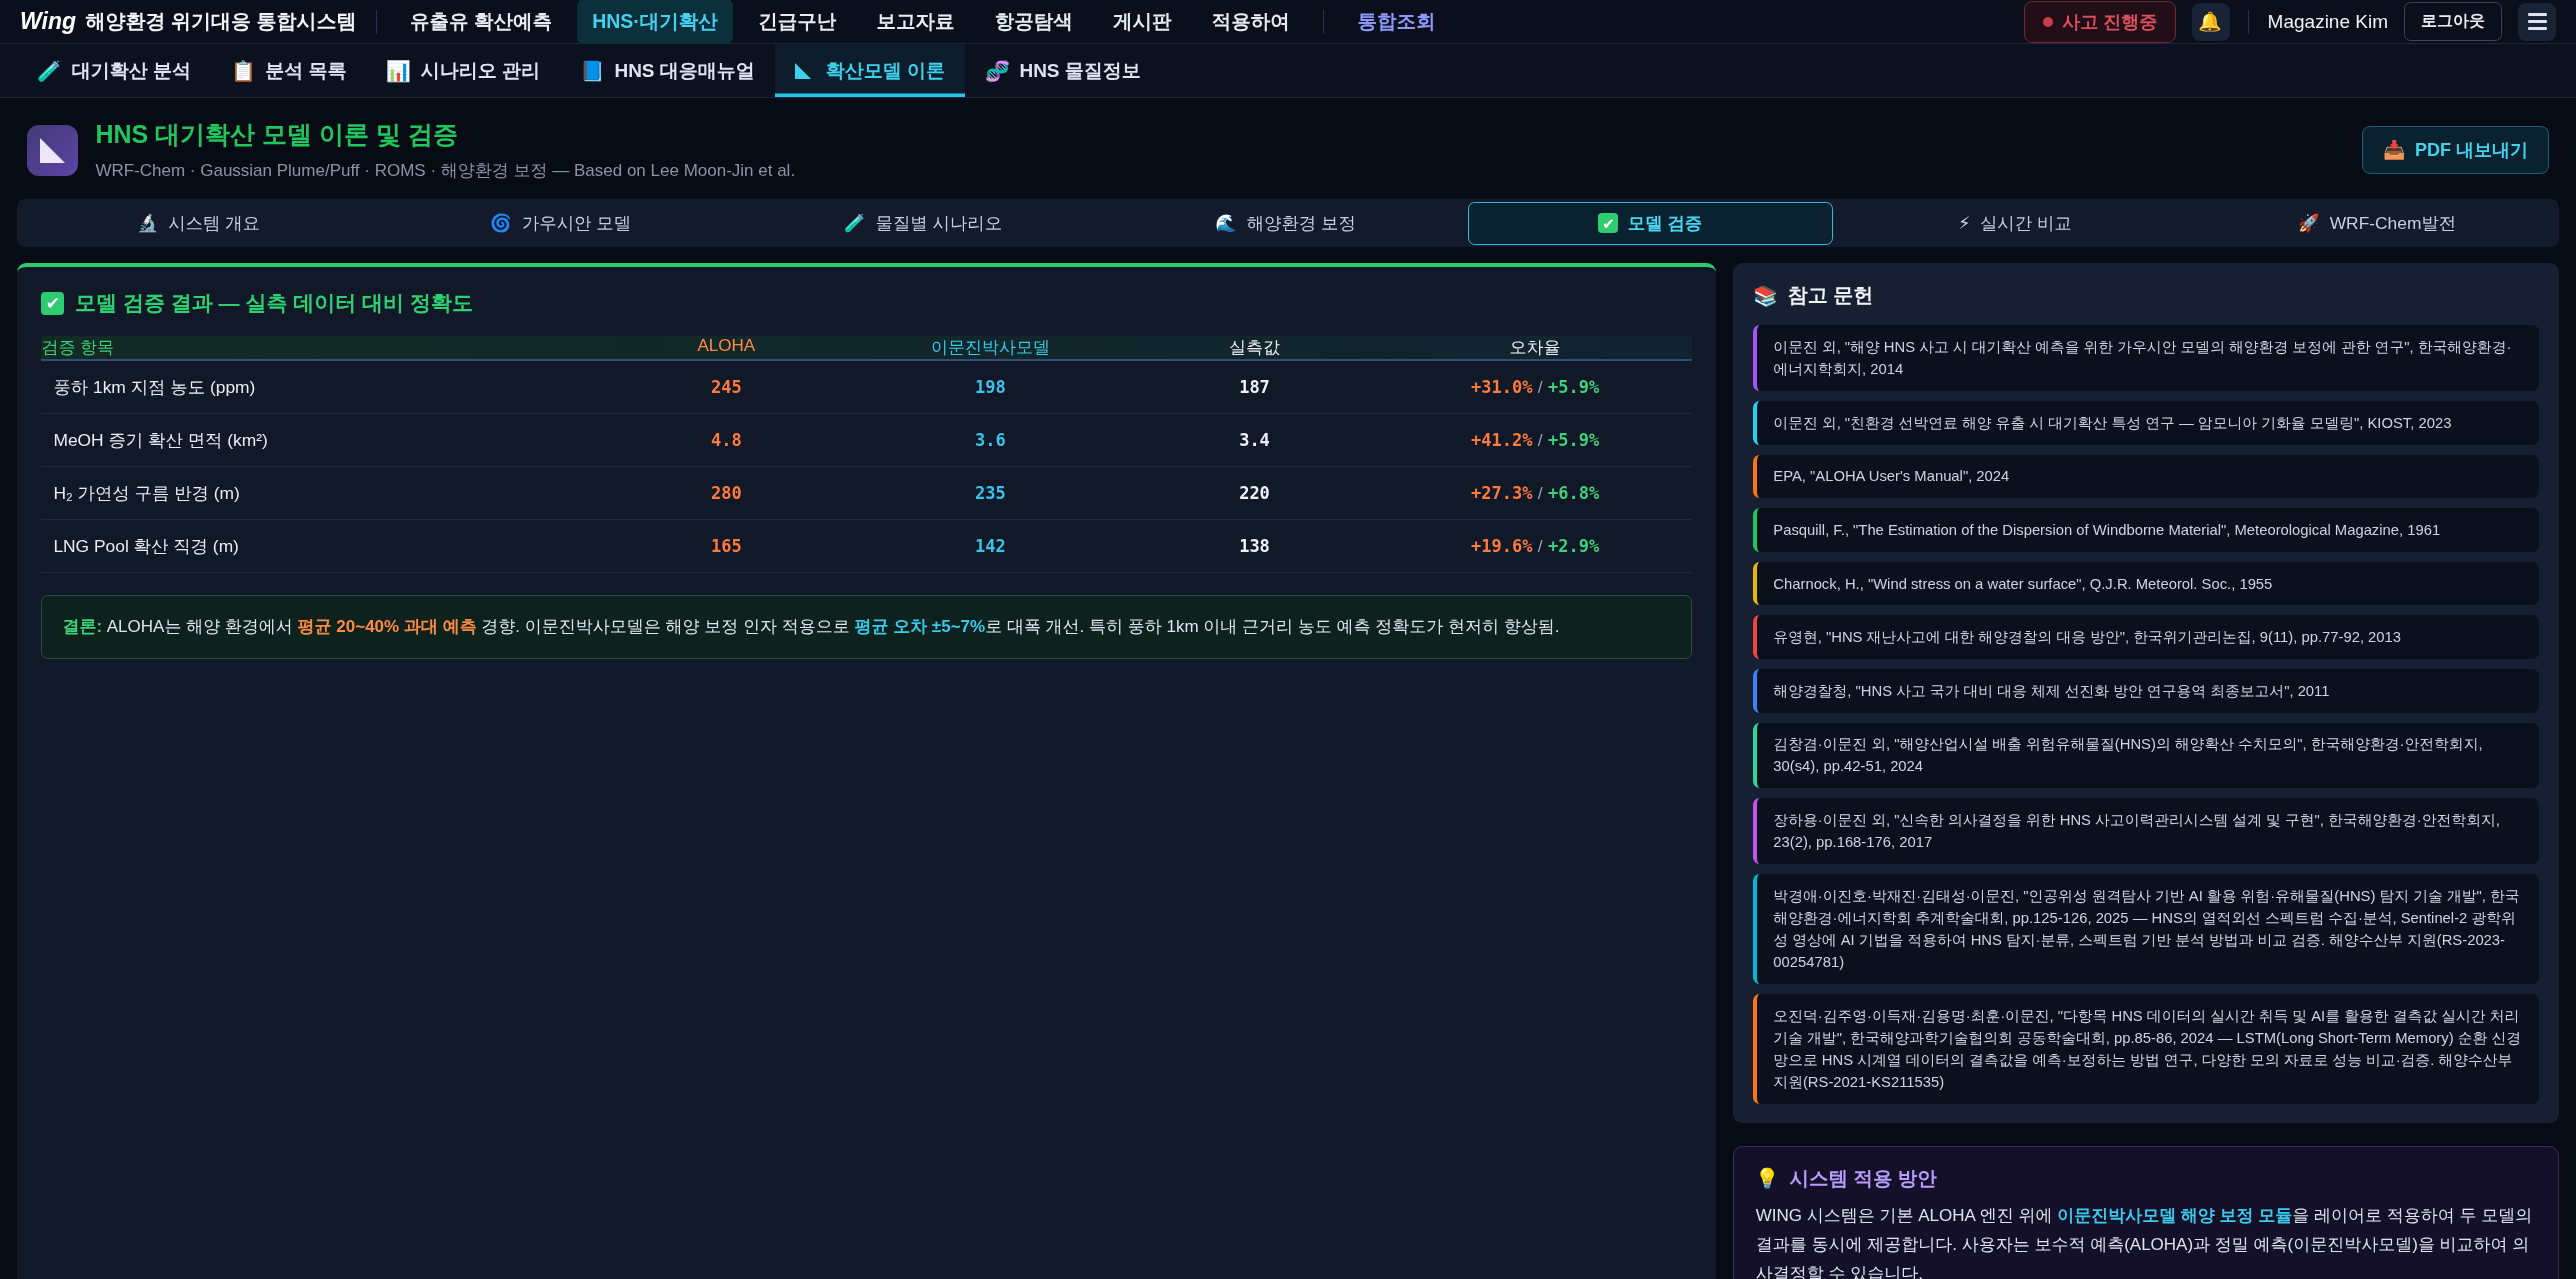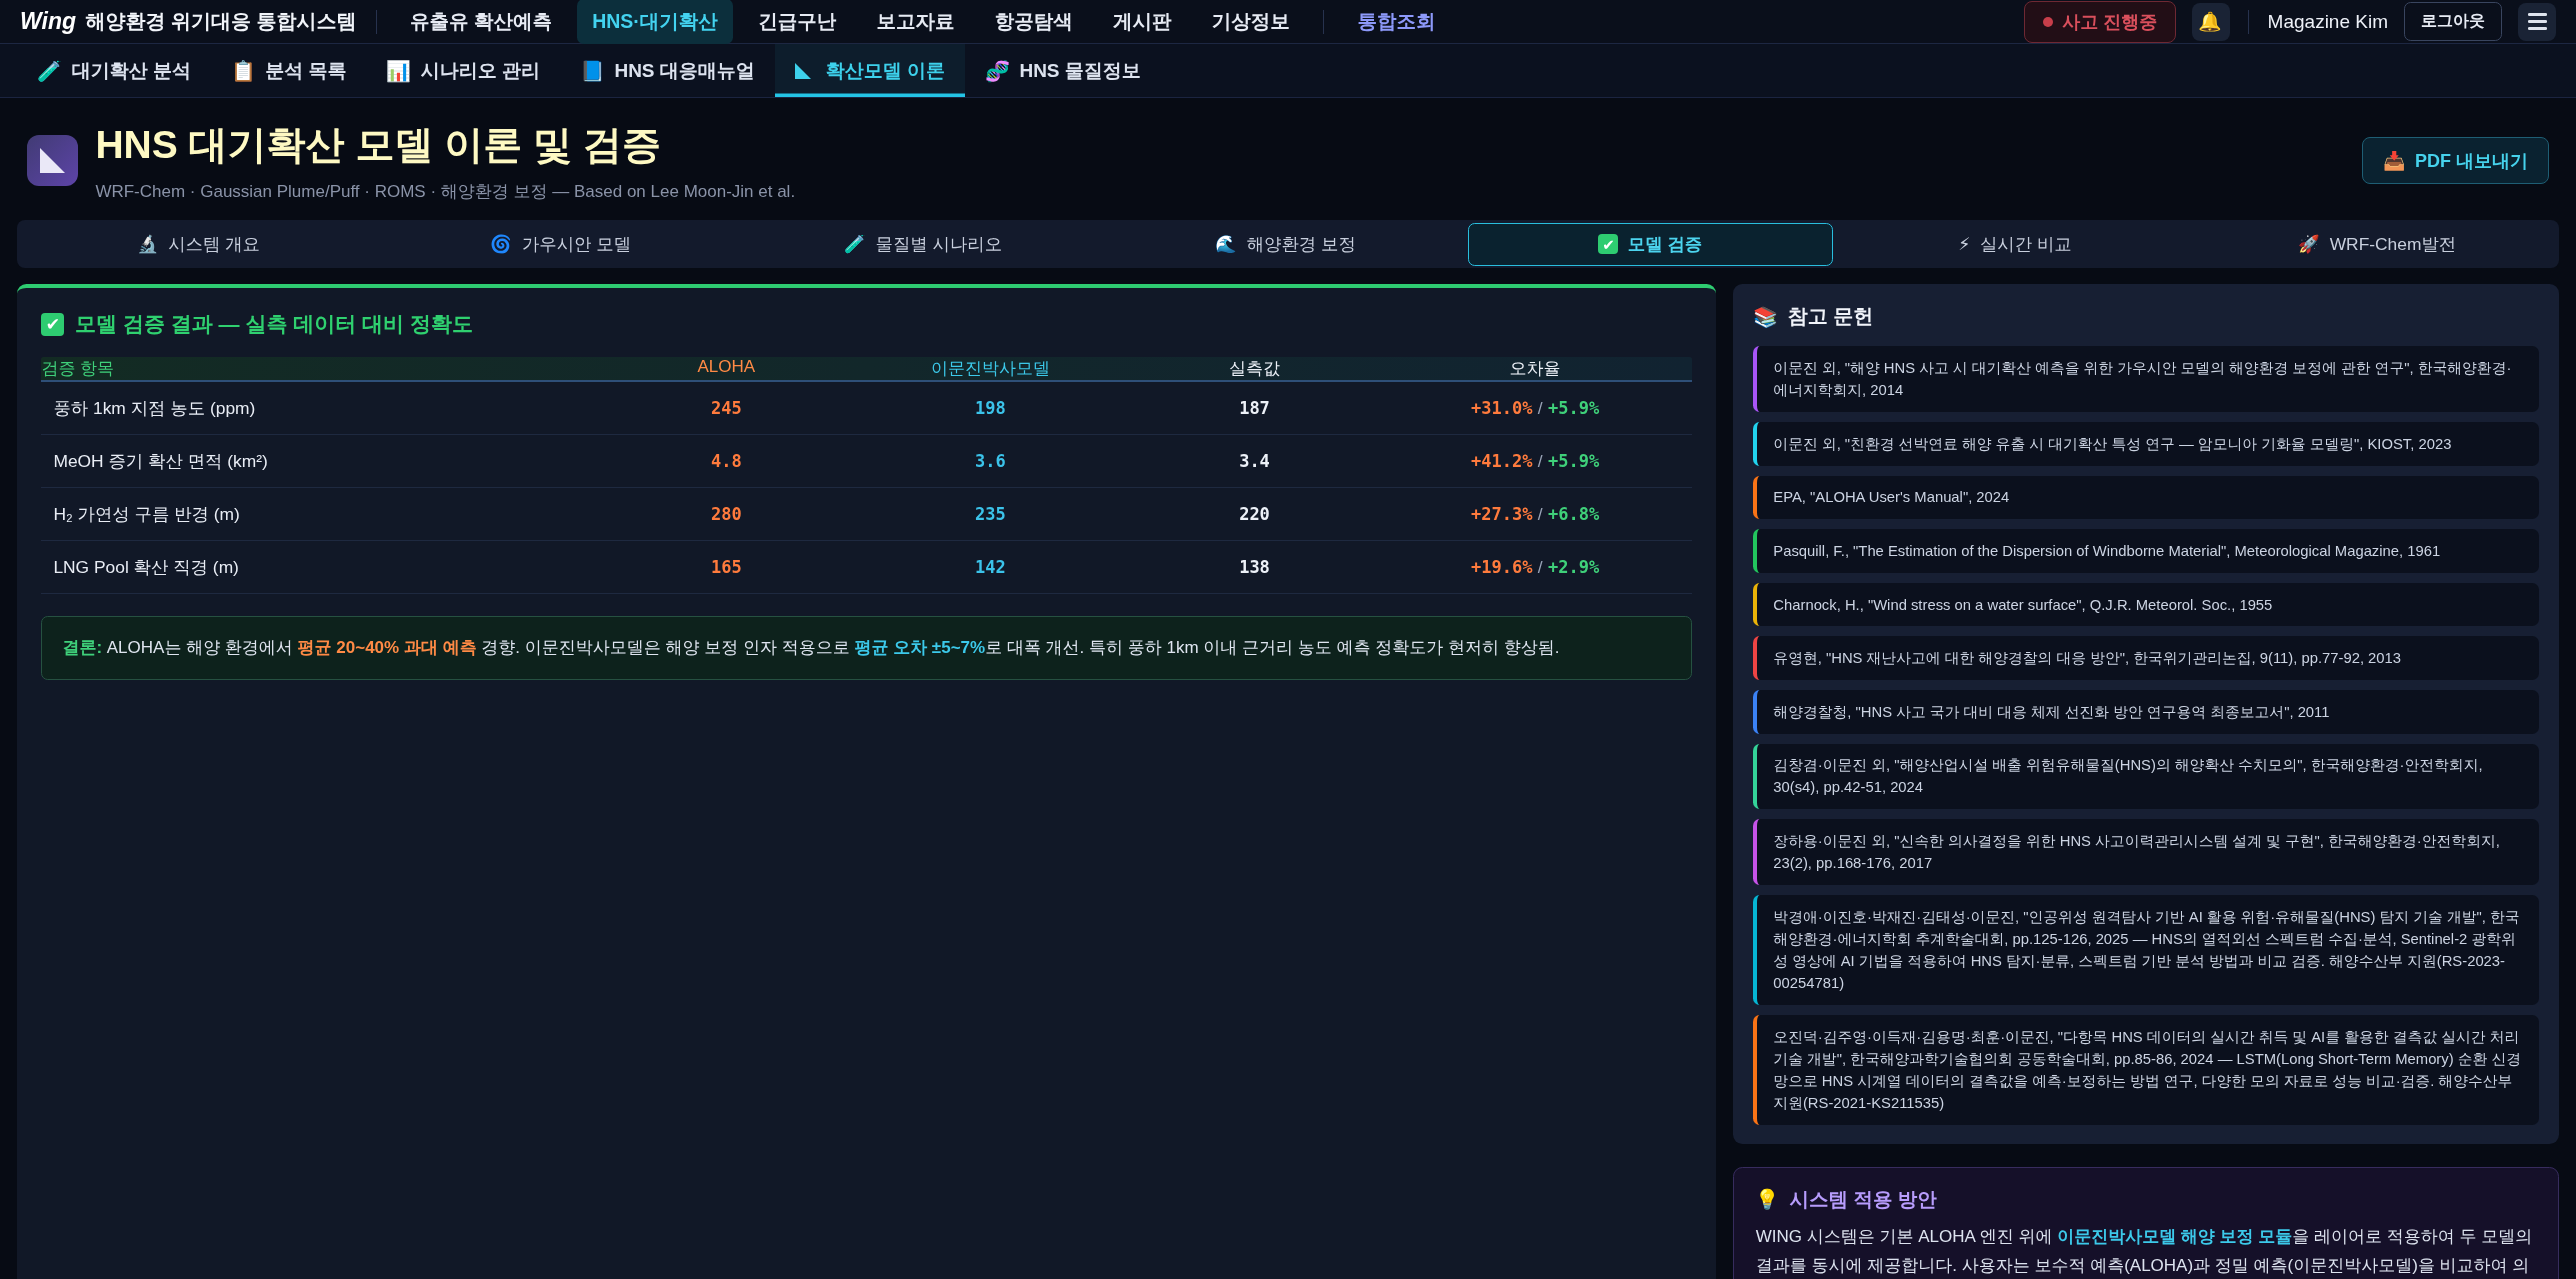--- a/index.html
+++ b/index.html
@@ -40,21 +40,21 @@
   .subnav-item.active { color:#3dd1ec; background:rgba(36,196,230,0.07);
     box-shadow:inset 0 -3.4px 0 #24c4e6;gap:15px; }
   .subnav-item .emoji { font-size:20px; }
   
   .page-header { display:flex; align-items:center; padding:20px 27px 14.8px; }
   .ph-icon { width:51px; height:51px; border-radius:12px; flex:none;
     background:linear-gradient(135deg,#413b74,#5d44a8);
     display:flex; align-items:center; justify-content:center; margin-right:17.4px; }
   .tri { width:0; height:0; border-bottom:25.5px solid #eae8f7; border-right:25.5px solid transparent; }
   .tri-sm { width:0; height:0; border-bottom:16px solid currentColor; border-right:16px solid transparent; }
-  .ph-title { font-size:39px; font-weight:bold; color:#fef9c3; }
+  .ph-title { font-size:25px; font-weight:bold; color:#22c55e; }
   .ph-sub { font-size:17px; color:#8a93a8; margin-top:8px; }
   .pdf-btn { margin-left:auto; display:flex; align-items:center; gap:9.4px; font-size:18px;
     font-weight:bold; color:#46d2ec; background:#0a2230; border:1.3px solid #1e5e74;
     padding:10.7px 20px; border-radius:8px; white-space:nowrap; cursor:pointer; }
   
   .tab-strip { display:flex; margin:2.7px 17.4px 0; background:#131a2c; border-radius:8px;
     height:48px; align-items:stretch; }
   .tab { flex:1; display:flex; align-items:center; justify-content:center; gap:9.4px;
     font-size:17.4px; color:#c8cfdd; white-space:nowrap; cursor:pointer; }
   .tab.active { border:1.3px solid #29bede; border-radius:6.7px; background:#0a222f;
@@ -111,21 +111,21 @@
   <span class="logo">Wing</span>
   <span class="brand">해양환경 위기대응 통합시스템</span>
   <span class="v-div"></span>
   <nav class="nav-items" id="nav-items">
       <div class="nav-item">유출유 확산예측</div>
       <div class="nav-item active">HNS·대기확산</div>
       <div class="nav-item">긴급구난</div>
       <div class="nav-item">보고자료</div>
       <div class="nav-item">항공탐색</div>
       <div class="nav-item">게시판</div>
-      <div class="nav-item">기상정보</div>
+      <div class="nav-item">적용하여</div>
       <span class="v-div" style="margin: 0px 8px;"></span>
       <div class="nav-item highlight">통합조회</div>
     </nav>
   <div class="nav-right">
     <div class="incident-badge">
       <span class="dot"></span>
       <span>사고 진행중</span>
     </div>
     <div class="icon-btn">
       <span>🔔</span>

